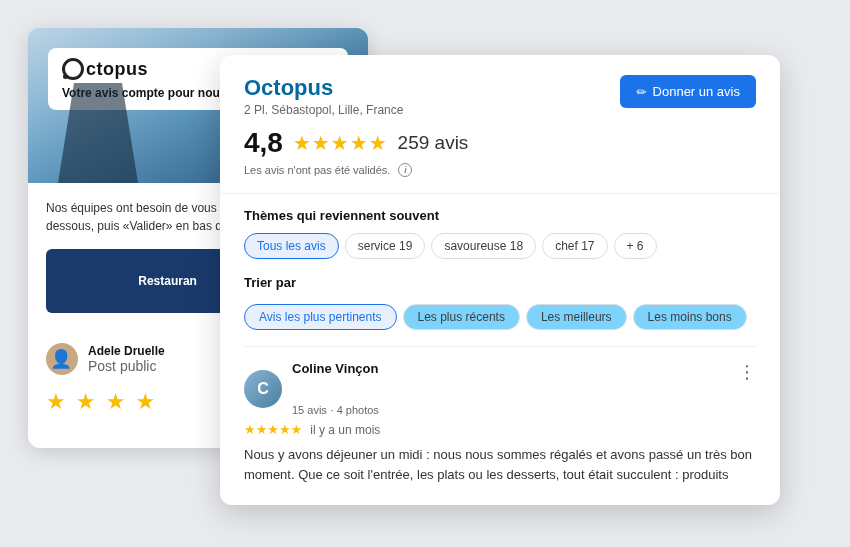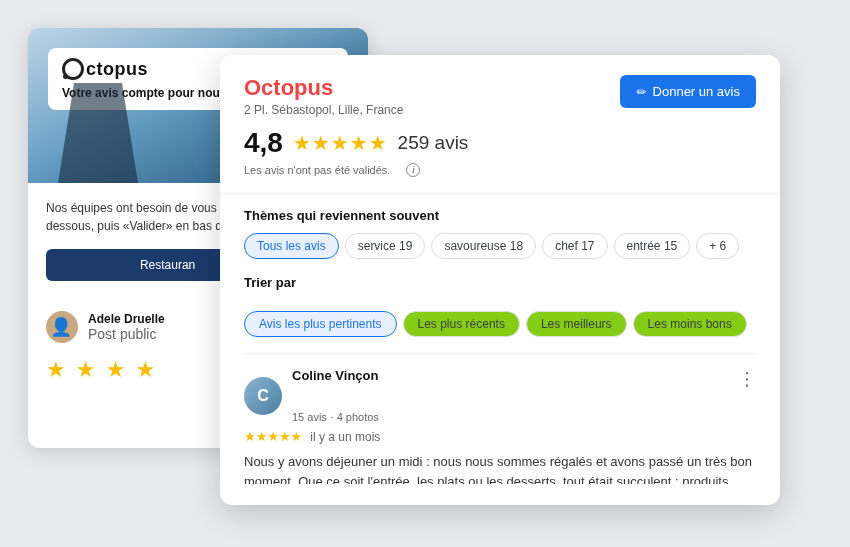--- a/index.html
+++ b/index.html
@@ -105,23 +105,23 @@
       font-size: 12px;
       color: #333;
       line-height: 1.5;
       margin-bottom: 14px;
     }
     .card-back-btn {
       background: #1a3a6b;
       color: white;
       border: none;
       border-radius: 6px;
-      padding: 9px 18px;
-      font-size: 12px;
-      font-weight: 400;
+      padding: 25px 18px;
+      font-size: 12px;
+      font-weight: 700;
       cursor: pointer;
       width: 80%;
     }
 
     .card-back-user {
       display: flex;
       align-items: center;
       gap: 10px;
       padding: 14px 18px 10px;
     }
@@ -179,21 +179,21 @@
     .header-top {
       display: flex;
       justify-content: space-between;
       align-items: flex-start;
       margin-bottom: 10px;
     }
 
     .restaurant-name {
       font-size: 22px;
       font-weight: 600;
-      color: #ef4444;
+      color: #0369a1;
     }
     .restaurant-address {
       font-size: 12px;
       color: #666;
       margin-top: 2px;
     }
 
     .btn-give-review {
       background: #1a73e8;
       color: white;
@@ -230,21 +230,21 @@
     }
     .review-count {
       font-size: 19px;
       color: #333;
     }
     .rating-note {
       font-size: 11px;
       color: #666;
       display: flex;
       align-items: center;
-      gap: 16px;
+      gap: 8px;
       text-align: right;
     }
     .info-icon {
       width: 14px;
       height: 14px;
       border: 1.5px solid #888;
       border-radius: 50%;
       display: inline-flex;
       align-items: center;
       justify-content: center;
@@ -285,36 +285,36 @@
     .tag.active {
       background: #e8f0fe;
       border-color: #1a73e8;
       color: #1a73e8;
     }
 
     .sort-title {
       font-size: 13px;
       font-weight: 600;
       color: #111;
-      margin-bottom: 21px;
+      margin-bottom: 14px;
     }
     .sort-row {
       display: flex;
       flex-wrap: wrap;
       gap: 6px;
       margin-bottom: 16px;
     }
     .sort-btn {
       border: 1px solid #dadce0;
       border-radius: 20px;
       padding: 5px 14px;
       font-size: 12px;
       color: #3c4043;
       cursor: pointer;
-      background: #84cc16;
+      background: #7dd3fc;
     }
     .sort-btn.active {
       background: #e8f0fe;
       border-color: #1a73e8;
       color: #1a73e8;
     }
 
     .review-card {
       padding: 14px 0;
       border-top: 1px solid #f0f0f0;
@@ -444,21 +444,20 @@
     </div>
   </div>
 
   <div class="card-front-body">
     <div class="section-title">Thèmes qui reviennent souvent</div>
     <div class="tags-row">
       <button class="tag active">Tous les avis</button>
       <button class="tag">service 19</button>
       <button class="tag">savoureuse 18</button>
       <button class="tag">chef 17</button>
-      <button class="tag">entrée 15</button>
       <button class="tag">+ 6</button>
     </div>
 
     <div class="sort-title">Trier par</div>
     <div class="sort-row">
       <button class="sort-btn active">Avis les plus pertinents</button>
       <button class="sort-btn">Les plus récents</button>
       <button class="sort-btn">Les meilleurs</button>
       <button class="sort-btn">Les moins bons</button>
     </div>

